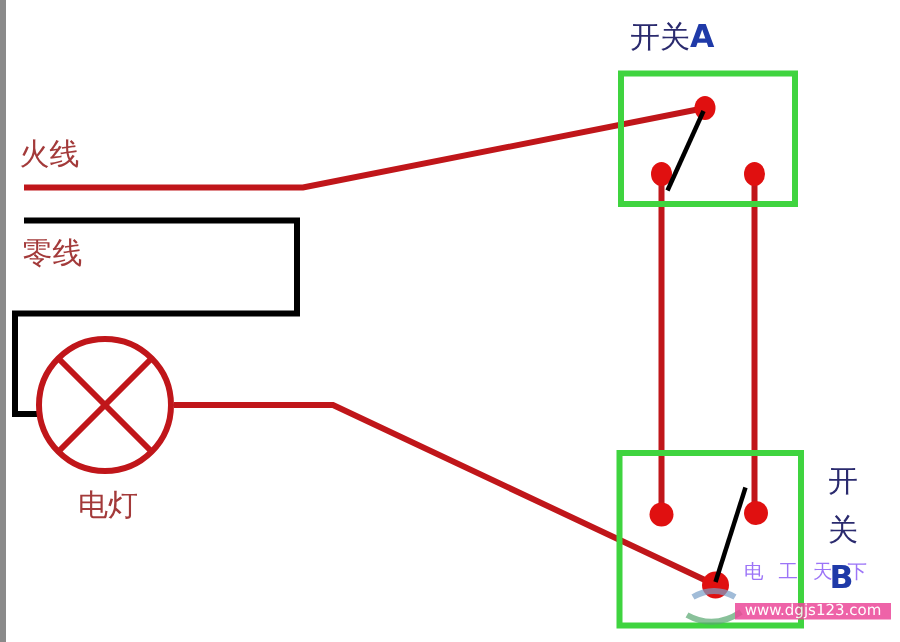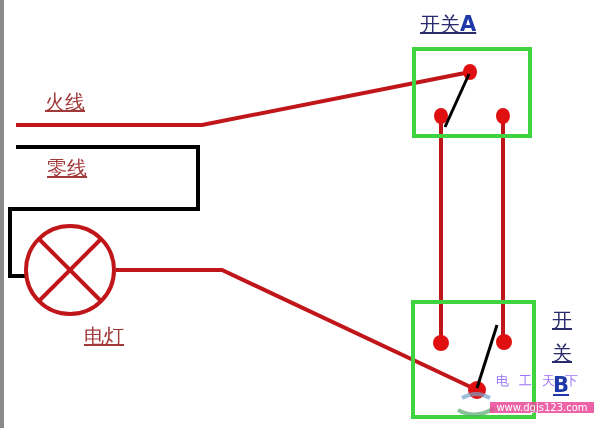--- a/index.html
+++ b/index.html
@@ -1,20 +1,20 @@
 <!DOCTYPE html>
 <html><head>
 <meta charset="utf-8">
 <style>
   html, body { margin: 0; padding: 0; }
   body { width: 600px; height: 428px; background: #ffffff; position: relative; overflow: hidden; font-family: "DejaVu Serif", serif; }
   .left-bar { position: absolute; left: 0; top: 0; width: 4px; height: 428px; background: #8a8a8a; }
   svg.diagram { position: absolute; left: 0; top: 0; }
-  .lbl { position: absolute; font-size: 20px; line-height: 1; white-space: nowrap; text-decoration: underline; }
-  .lbl-red { color: #a33a3a; margin-left: 32px; }
+  .lbl { position: absolute; font-size: 20px; line-height: 1; white-space: nowrap; }
+  .lbl-red { color: #a33a3a; }
   .lbl-blue { color: #2a2a6e; }
   .lbl-letter { font-family: "DejaVu Sans", sans-serif; font-weight: bold; color: #1f3aa8; font-size: 21px; }
   .wm-cn { position: absolute; left: 496px; top: 372px; font-size: 13px; color: #8b5cf6; letter-spacing: 10px; opacity: 0.85; }
   .wm-url { position: absolute; left: 490px; top: 402px; width: 104px; height: 11px; background: #ec4899; color: #ffffff; font-family: "DejaVu Sans", sans-serif; font-size: 10px; line-height: 11px; text-align: center; opacity: 0.85; }
 </style>
 </head>
 <body>
 
 <div class="left-bar"></div>
 

